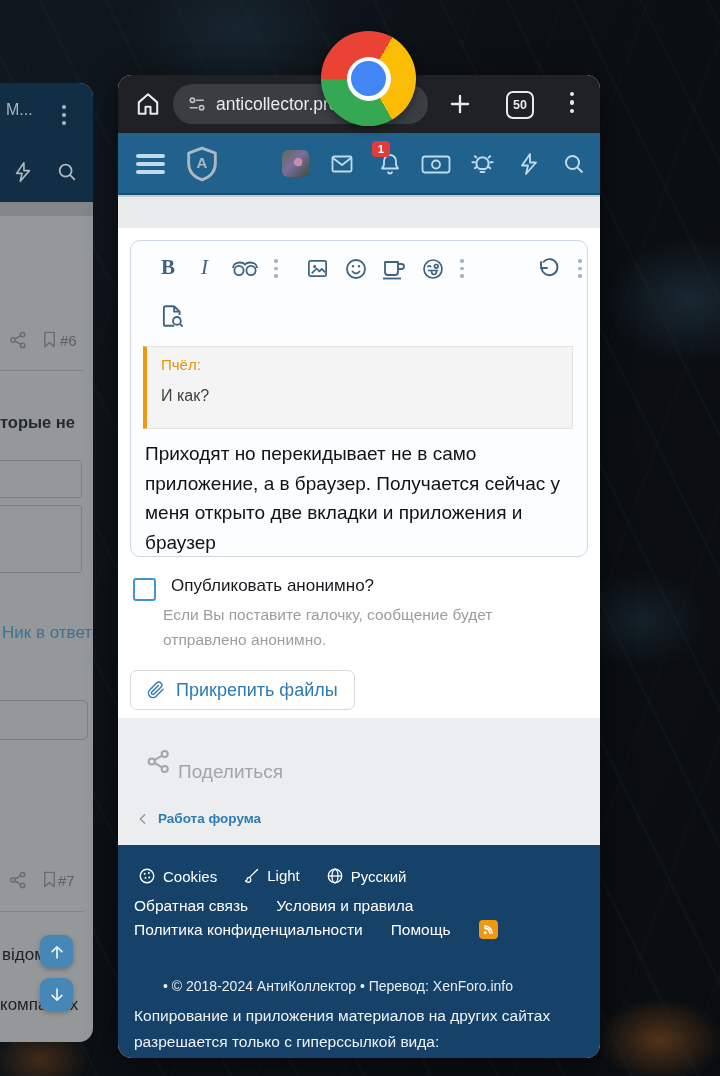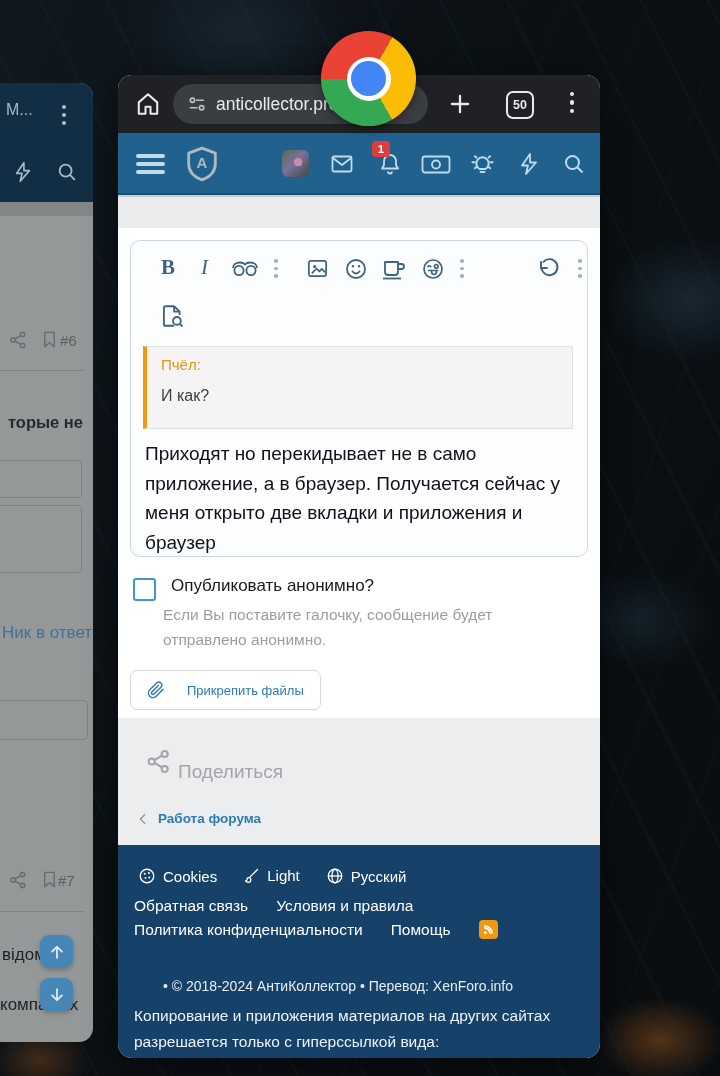--- a/index.html
+++ b/index.html
@@ -89,22 +89,22 @@
   .quote-author{color:#e8950f;font-size:15px;}
   .quote-text{color:#3a3f44;font-size:16px;margin-top:14px;}
   .message{left:14px;top:198px;width:430px;color:#0f1317;font-size:19px;line-height:29.5px;}
 
   
   .checkbox{left:15px;top:503px;width:19px;height:19px;border:2px solid #3e97d4;border-radius:3px;background:#fff;}
   .anon-label{left:53px;top:501px;font-size:17px;color:#16191d;}
   .anon-hint{left:45px;top:528px;width:352px;font-size:15.5px;line-height:24.5px;color:#9a9da1;}
 
   
-  .attach-btn{left:12px;top:595px;height:38px;display:flex;align-items:center;gap:22px;
-    padding:0 16px;border:1px solid #d5dade;border-radius:7px;background:#fff;color:#2e7ab3;font-size:13px;}
+  .attach-btn{left:12px;top:595px;height:38px;display:flex;align-items:center;gap:11px;
+    padding:0 16px;border:1px solid #d5dade;border-radius:7px;background:#fff;color:#2e7ab3;font-size:18px;}
   .reply-btn{right:9px;top:595px;height:38px;display:flex;align-items:center;gap:10px;
     padding:0 17px;border-radius:7px;background:#4796d3;color:#ffffff;font-size:16px;
     box-shadow:0 1px 3px rgba(0,0,0,.2);}
 
   
   .below-form{left:0;top:643px;width:482px;height:127px;background:#ebedee;}
   .share-label{left:60px;top:43px;font-size:19px;color:#a2a6aa;}
   .crumb-link{left:40px;top:93px;font-size:13.5px;font-weight:bold;color:#2e7cb4;}
 
   
@@ -163,21 +163,21 @@
       </svg>
   </span>
   <span class="abs icon" style="left:40px;top:247px;color:#7d8286;">
     <svg width="19" height="19" viewBox="0 0 24 24" fill="none" stroke="currentColor" stroke-width="1.8" stroke-linejoin="round">
         <path d="M6 3h12v18l-6-5-6 5z"></path>
       </svg>
   </span>
   <div class="abs lc-meta" style="left:60px;top:249px;">#6</div>
   <div class="abs lc-divider" style="top:287px;"></div>
 
-  <div class="abs lc-snippet" style="left:8px;top:330px;">торые не</div>
+  <div class="abs lc-snippet" style="left:0;top:330px;">торые не</div>
   <div class="abs lc-box" style="left:-6px;top:377px;width:86px;height:36px;"></div>
   <div class="abs lc-box" style="left:-6px;top:422px;width:86px;height:66px;"></div>
   <div class="abs lc-link" style="left:2px;top:540px;">Ник в ответ</div>
   <div class="abs lc-box" style="left:-6px;top:617px;width:92px;height:38px;border-radius:5px;"></div>
 
   <span class="abs icon" style="left:8px;top:787px;color:#7d8286;">
     <svg width="20" height="20" viewBox="0 0 24 24" fill="none" stroke="currentColor" stroke-width="1.8">
         <circle cx="6" cy="12" r="2.6"></circle>
         <circle cx="17.5" cy="5.5" r="2.6"></circle>
         <circle cx="17.5" cy="18.5" r="2.6"></circle>

